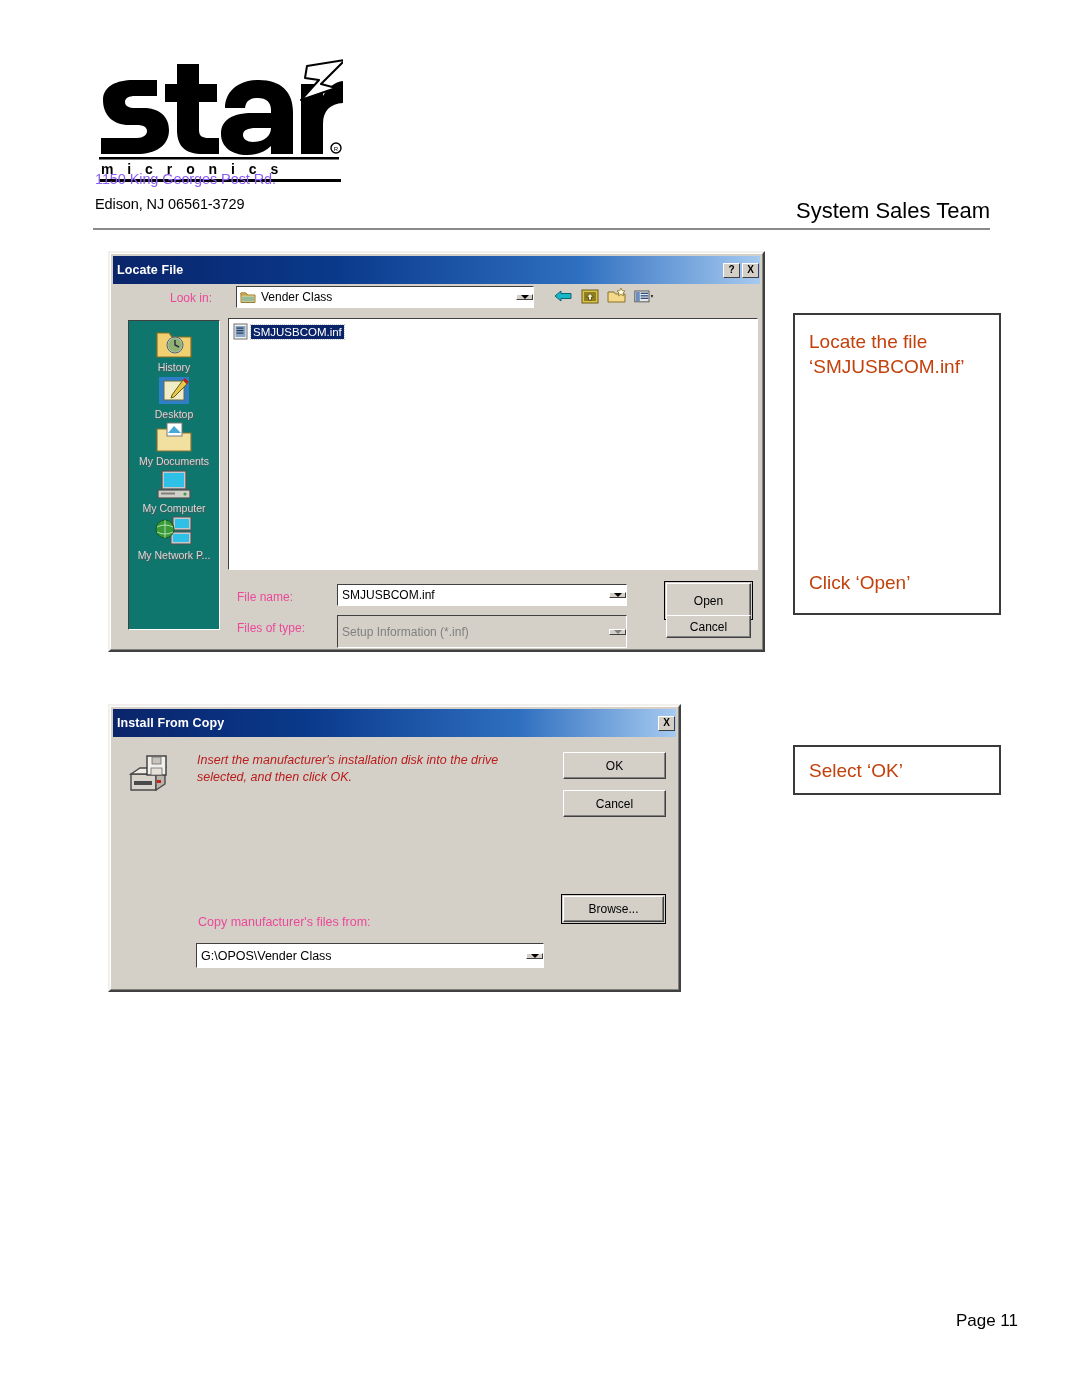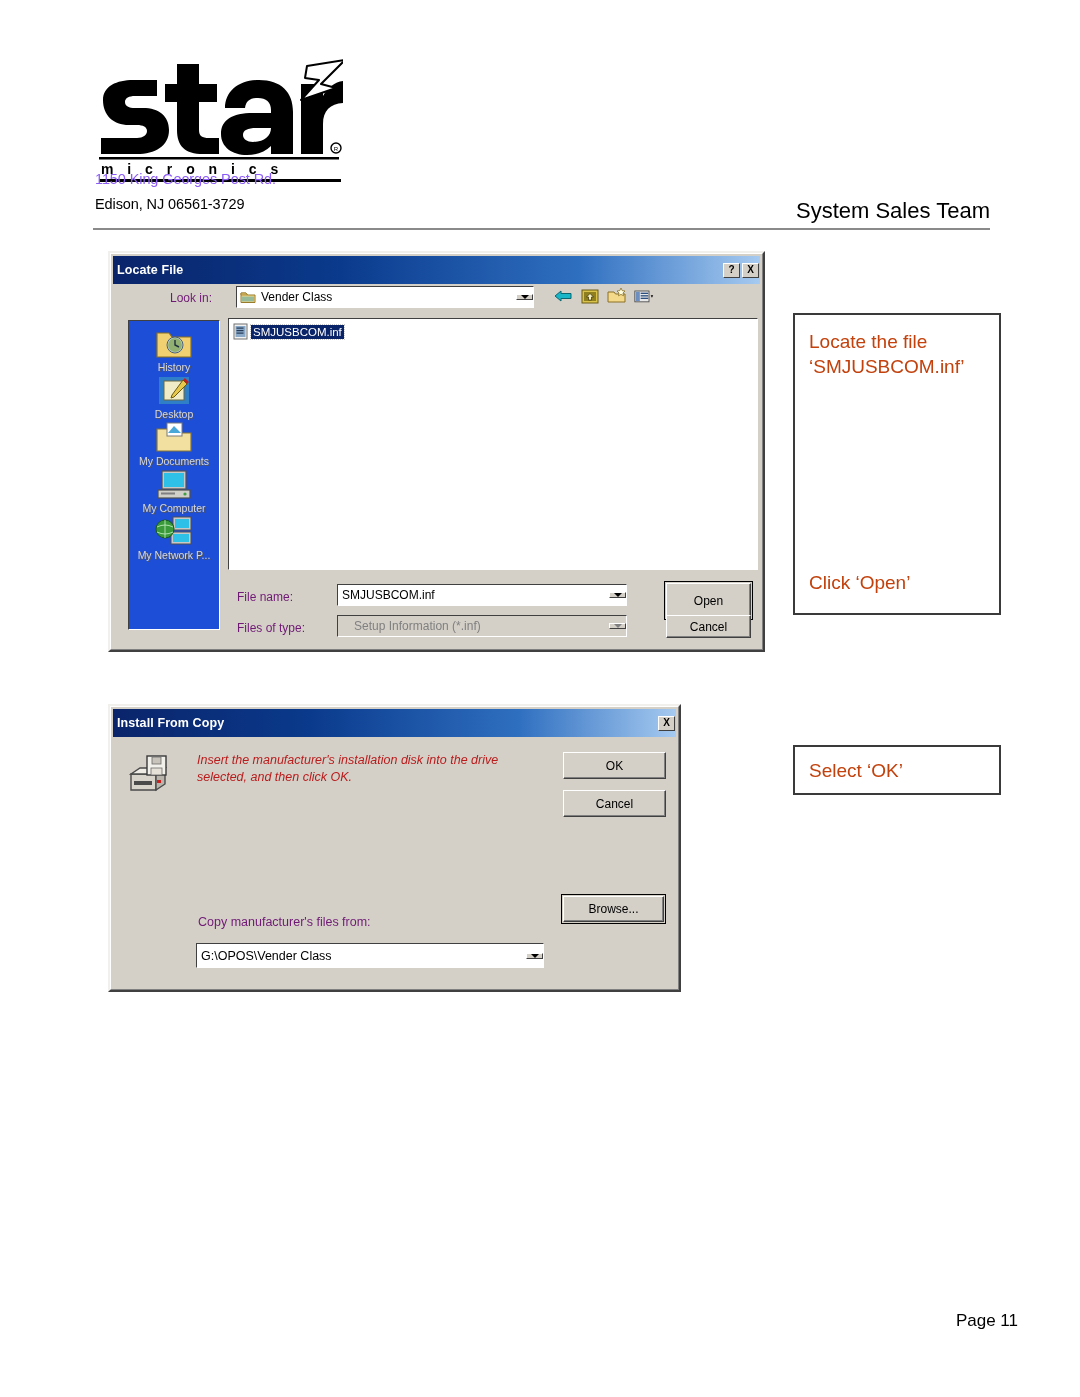--- a/index.html
+++ b/index.html
@@ -160,21 +160,21 @@
     flex: 0 0 17px;
   }
   .arrow-dn {
     width: 0; height: 0;
     border-left: 4px solid transparent;
     border-right: 4px solid transparent;
     border-top: 4px solid #000;
   }
   .arrow-dn.disabled { border-top-color: #808080; }
 
-  .lbl { font-size: 12px; color: #701a75; white-space: nowrap; }
+  .lbl { font-size: 12px; color: #ec4899; white-space: nowrap; }
 
   
   #locate-file { left: 108px; top: 251px; width: 657px; height: 401px; }
   #lf-lookin-label { position: absolute; left: 170px; top: 291px; }
   #lf-lookin-combo {
     position: absolute; left: 236px; top: 286px;
     width: 298px; height: 22px;
     background: #ffffff;
     display: flex; align-items: center;
   }
@@ -184,21 +184,21 @@
     font-size: 12px; white-space: nowrap;
   }
   #lf-toolbar {
     position: absolute; left: 553px; top: 287px;
     display: flex; align-items: center; gap: 7px;
   }
   .tbicon { width: 20px; height: 18px; display: block; }
   #lf-places {
     position: absolute; left: 128px; top: 320px;
     width: 92px; height: 310px;
-    background: #1d4ed8;
+    background: #0f766e;
     border-top: 1px solid #404040;
     border-left: 1px solid #404040;
     border-right: 1px solid #ffffff;
     border-bottom: 1px solid #ffffff;
     box-sizing: border-box;
     display: flex; flex-direction: column;
     align-items: center;
     padding-top: 6px;
     gap: 1px;
     overflow: hidden;
@@ -236,23 +236,23 @@
   #lf-filename-combo {
     position: absolute; left: 337px; top: 584px;
     width: 290px; height: 22px;
     background: #ffffff;
     display: flex; align-items: center;
   }
   #lf-filename-value { padding-left: 4px; flex: 1 1 auto; font-size: 12px; white-space: nowrap; }
   #lf-filetype-label { position: absolute; left: 237px; top: 621px; }
   #lf-filetype-combo {
     position: absolute; left: 337px; top: 615px;
-    width: 290px; height: 22px;
+    width: 290px; height: 33px;
     background: #d4d0c8;
-    display: flex; align-items: center; padding-left: 12px;
+    display: flex; align-items: center;
   }
   #lf-filetype-value { padding-left: 4px; flex: 1 1 auto; font-size: 12px; color: #808080; white-space: nowrap; }
   #lf-open-btn { position: absolute; left: 666px; top: 583px; width: 85px; height: 35px; }
   #lf-cancel-btn { position: absolute; left: 666px; top: 615px; width: 85px; height: 23px; }
 
   
   #install-disk { left: 108px; top: 704px; width: 573px; height: 288px; }
   #ifd-drive-icon { position: absolute; left: 128px; top: 752px; width: 46px; height: 42px; }
   #ifd-msg {
     position: absolute; left: 197px; top: 752px;

